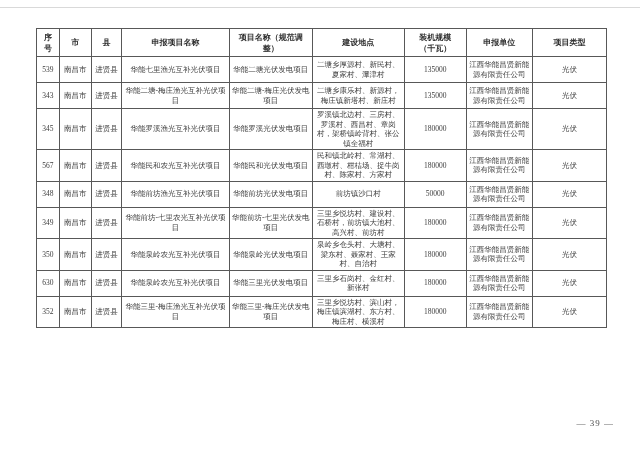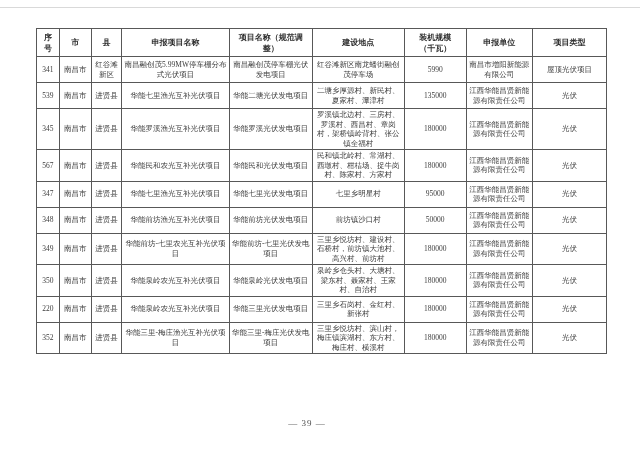--- a/index.html
+++ b/index.html
@@ -64,21 +64,21 @@
   col.c5 { width: 14.6%; }
   col.c6 { width: 16.1%; }
   col.c7 { width: 10.9%; }
   col.c8 { width: 11.6%; }
   col.c9 { width: 13.0%; }
   .page-number {
     position: absolute;
     top: 418px;
     left: 0;
     width: 614px;
-    text-align: center;
+    text-align: right;
     font-size: 9px;
     letter-spacing: 1px;
     color: #4d4d4d;
   }
 </style>
 </head>
 <body>
 
 <div class="scan-edge-top"></div>
 
@@ -105,71 +105,60 @@
           <th>项目名称（规范调整）</th>
           <th>建设地点</th>
           <th>装机规模
 （千瓦）</th>
           <th>申报单位</th>
           <th>项目类型</th>
         </tr>
       </thead>
     <tbody>
         <tr>
-          <td>341</td>
-          <td>南昌市</td>
-          <td>红谷滩新区</td>
-          <td>南昌融创茂5.99MW停车棚分布式光伏项目</td>
-          <td>南昌融创茂停车棚光伏发电项目</td>
-          <td>红谷滩新区南龙蟠街融创茂停车场</td>
-          <td>5990</td>
-          <td>南昌市增阳新能源有限公司</td>
-          <td>屋顶光伏项目</td>
-        </tr>
-        <tr>
           <td>539</td>
           <td>南昌市</td>
           <td>进贤县</td>
           <td>华能七里渔光互补光伏项目</td>
           <td>华能二塘光伏发电项目</td>
           <td>二塘乡厚源村、新民村、夏家村、潭津村</td>
           <td>135000</td>
           <td>江西华能昌贤新能源有限责任公司</td>
           <td>光伏</td>
         </tr>
         <tr>
+          <td>343</td>
+          <td>南昌市</td>
+          <td>进贤县</td>
+          <td>华能二塘-梅庄渔光互补光伏项目</td>
+          <td>华能二塘-梅庄光伏发电项目</td>
+          <td>二塘乡康乐村、新源村，梅庄镇新塔村、新庄村</td>
+          <td>135000</td>
+          <td>江西华能昌贤新能源有限责任公司</td>
+          <td>光伏</td>
+        </tr>
+        <tr>
           <td>345</td>
           <td>南昌市</td>
           <td>进贤县</td>
           <td>华能罗溪渔光互补光伏项目</td>
           <td>华能罗溪光伏发电项目</td>
           <td>罗溪镇北边村、三房村、罗溪村、西昌村、章岗村，架桥镇岭背村、张公镇全福村</td>
           <td>180000</td>
           <td>江西华能昌贤新能源有限责任公司</td>
           <td>光伏</td>
         </tr>
         <tr>
           <td>567</td>
           <td>南昌市</td>
           <td>进贤县</td>
           <td>华能民和农光互补光伏项目</td>
           <td>华能民和光伏发电项目</td>
           <td>民和镇北岭村、常湖村、西墩村、柑桔场、捉牛岗村、陈家村、方家村</td>
           <td>180000</td>
-          <td>江西华能昌贤新能源有限责任公司</td>
-          <td>光伏</td>
-        </tr>
-        <tr>
-          <td>347</td>
-          <td>南昌市</td>
-          <td>进贤县</td>
-          <td>华能七里渔光互补光伏项目</td>
-          <td>华能七里光伏发电项目</td>
-          <td>七里乡明星村</td>
-          <td>95000</td>
           <td>江西华能昌贤新能源有限责任公司</td>
           <td>光伏</td>
         </tr>
         <tr>
           <td>348</td>
           <td>南昌市</td>
           <td>进贤县</td>
           <td>华能前坊渔光互补光伏项目</td>
           <td>华能前坊光伏发电项目</td>
           <td>前坊镇沙口村</td>
@@ -193,21 +182,21 @@
           <td>南昌市</td>
           <td>进贤县</td>
           <td>华能泉岭农光互补光伏项目</td>
           <td>华能泉岭光伏发电项目</td>
           <td>泉岭乡仓头村、大塘村、梁东村、聂家村、王家村、自治村</td>
           <td>180000</td>
           <td>江西华能昌贤新能源有限责任公司</td>
           <td>光伏</td>
         </tr>
         <tr>
-          <td>220</td>
+          <td>630</td>
           <td>南昌市</td>
           <td>进贤县</td>
           <td>华能泉岭农光互补光伏项目</td>
           <td>华能三里光伏发电项目</td>
           <td>三里乡石岗村、金红村、新张村</td>
           <td>180000</td>
           <td>江西华能昌贤新能源有限责任公司</td>
           <td>光伏</td>
         </tr>
         <tr>

